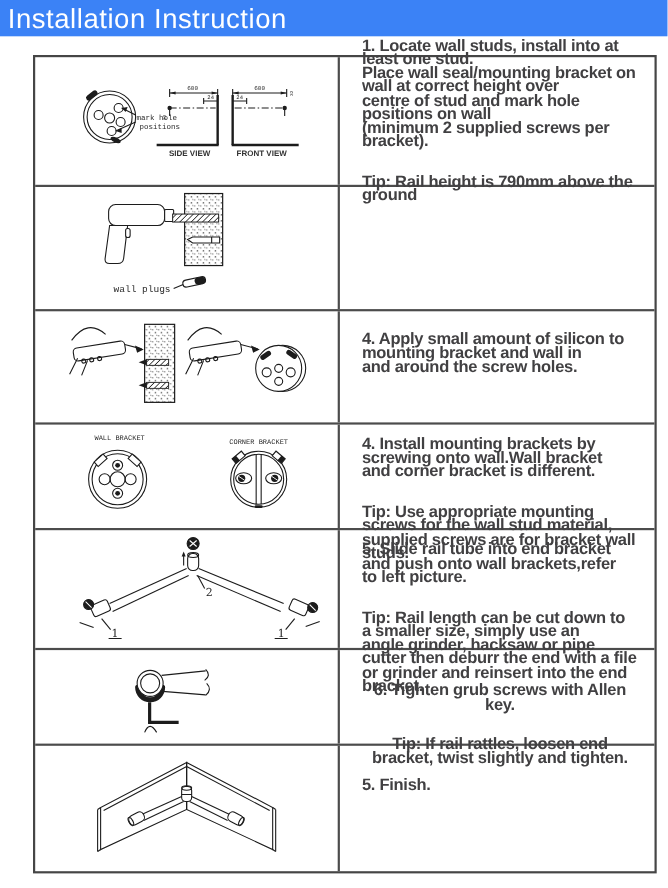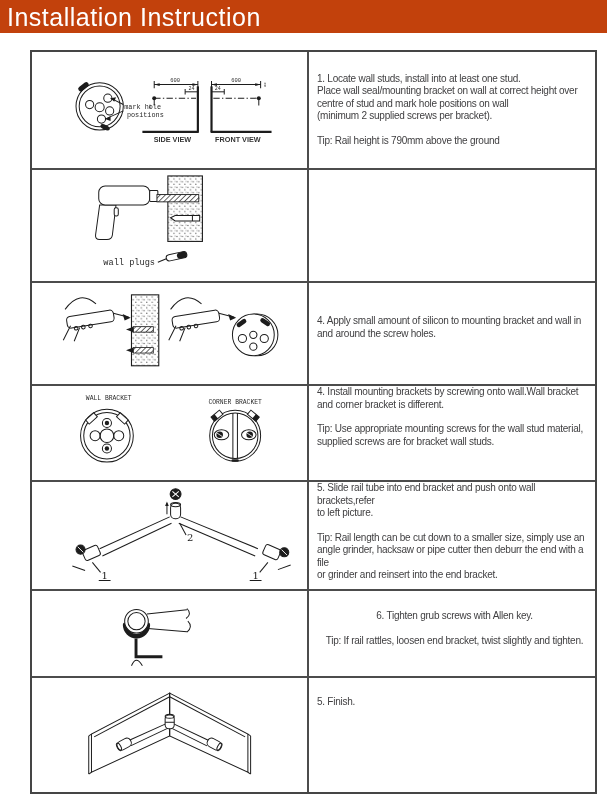--- a/index.html
+++ b/index.html
@@ -1,38 +1,38 @@
 <!DOCTYPE html>
 <html><head>
 <meta charset="utf-8">
 <style>
   html,body { margin:0; padding:0; }
   body {
     width:607px; height:807px; background:#ffffff; position:relative;
     font-family:"Liberation Sans", sans-serif; overflow:hidden;
   }
-  .titlebar { height:33px; background:#c2410c; }
+  .titlebar { height:33px; background:#3b82f6; }
   .titlebar h1 {
     margin:0; padding:2px 0 0 7px; font-size:25px; font-weight:normal;
     color:#ffffff; letter-spacing:0.5px; line-height:30px;
   }
   .sheet {
     position:absolute; left:30px; top:50px; width:567px; height:744px;
     border:2px solid #454545; box-sizing:border-box;
     display:flex; flex-direction:column; background:#fff;
   }
   .row { display:flex; border-bottom:2px solid #4c4c4c; box-sizing:border-box; }
   .row:last-child { border-bottom:none; flex:1; }
   .r1{height:118px}.r2{height:113px}.r3{height:103px}.r4{height:96px}.r5{height:109px}.r6{height:87px}
   .ill { width:277px; border-right:2px solid #4c4c4c; box-sizing:border-box;padding-left:24px; }
   .ill svg { display:block; width:100%; height:100%; }
   .txt { flex:1; display:flex; flex-direction:column; justify-content:center; padding:0 3px 0 8px; box-sizing:border-box; }
   .txt p {
-    margin:0; font-size:10px; line-height:12.5px; letter-spacing:-0.25px;
-    color:#414042; font-weight:normal; white-space:pre-line;
+    margin:12px; font-size:15px; line-height:12.5px; letter-spacing:-0.25px;
+    color:#414042; font-weight:bold; white-space:pre-line;
   }
   .txt p.tip { margin-top:12px; }
   .r4 .txt,.r5 .txt,.r6 .txt,.r7 .txt { justify-content:flex-start; }
   .r4 .txt { padding-top:0; }
   .r5 .txt { }
   .r6 .txt { padding-top:19px;text-align:center; }
   .r7 .txt { padding-top:18px; }
   
   .ln  { fill:none; stroke:#1c1c1c; stroke-width:1.1; }
   .lnf { fill:#ffffff; stroke:#1c1c1c; stroke-width:1.1; }

